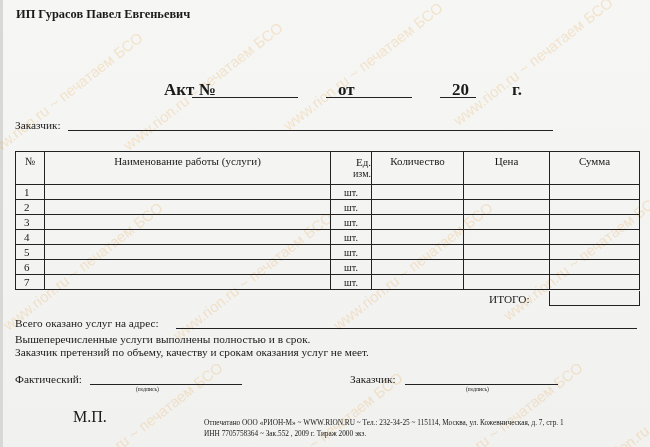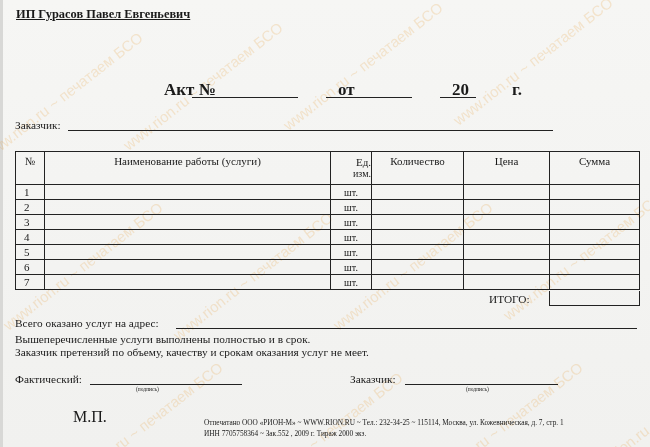--- a/index.html
+++ b/index.html
@@ -16,21 +16,21 @@
   }
   .edge-left { position:absolute; left:0; top:0; width:3px; height:447px; background:#d8d8d6; }
   
   .wm-layer { position:absolute; inset:0; pointer-events:none; overflow:hidden; }
   .wm {
     position:absolute; white-space:nowrap; font-family:"Liberation Sans",sans-serif;
     font-size:15px; color:rgba(232,160,60,0.22); transform:rotate(-38deg); transform-origin:left top;
   }
   .abs { position:absolute; }
   .hdr { font-weight:bold; font-size:12.4px; line-height:14px; left:16px; }
-  .hdr-name { text-decoration:underline; }
+  .hdr-name { }
   .title { font-weight:bold; font-size:17px; top:80px;margin-left:36px; }
   .uline { position:absolute; border-bottom:1.3px solid #222; }
   .label { font-size:11.3px; }
   table.grid {
     position:absolute; left:15px; top:151px; border-collapse:collapse;
     font-size:11px; table-layout:fixed;
   }
   table.grid td, table.grid th {
     border:1.5px solid #222; padding:0; font-weight:normal; text-align:center; overflow:hidden;
   }

